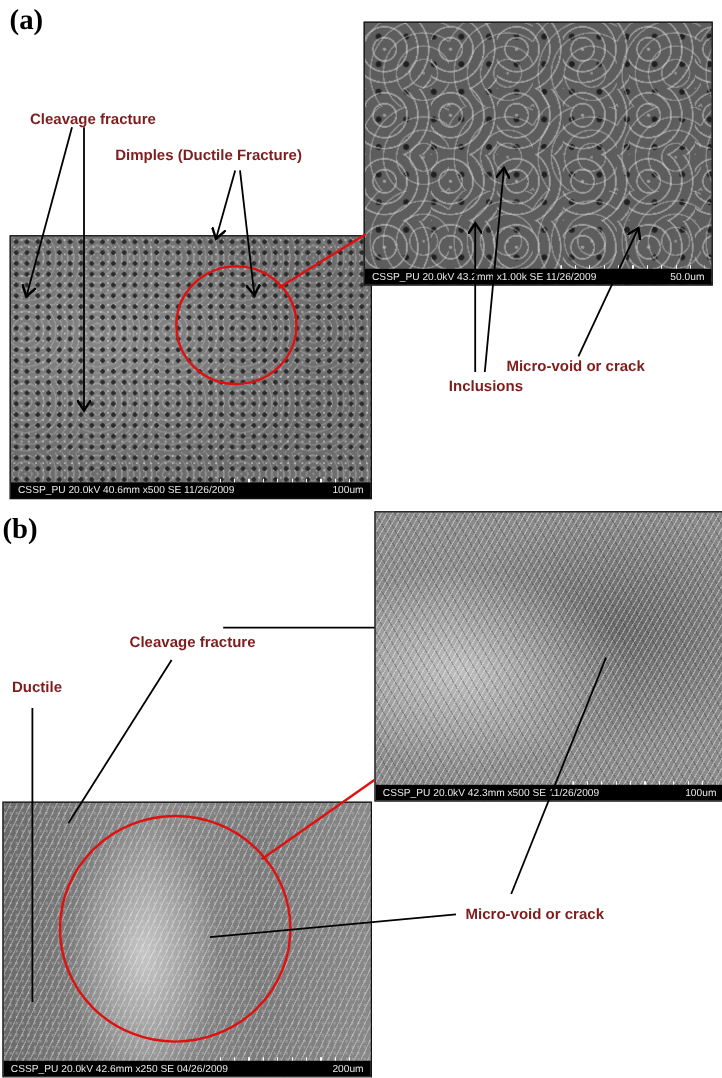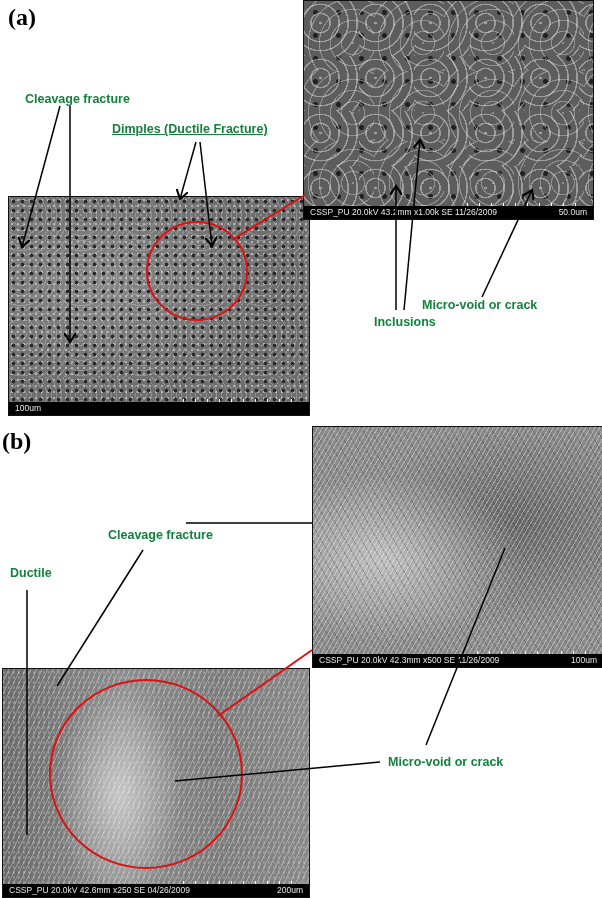--- a/index.html
+++ b/index.html
@@ -1,18 +1,18 @@
 <!DOCTYPE html>
 <html><head>
 <meta charset="utf-8">
 <style>
   html,body{margin:0;padding:0;background:#fff;}
   body{width:602px;height:898px;position:relative;overflow:hidden;font-family:"Liberation Sans",sans-serif;}
   .panel-label{position:absolute;font-family:"Liberation Serif",serif;font-weight:bold;font-size:24px;color:#000;}
-  .lbl{position:absolute;font-family:"Liberation Sans",sans-serif;font-weight:bold;font-size:12.5px;color:#15803d;white-space:nowrap;}
+  .lbl{position:absolute;font-family:"Liberation Sans",sans-serif;font-weight:bold;font-size:12.5px;color:#7f1d1d;white-space:nowrap;}
   .sem{position:absolute;overflow:hidden;border:1px solid #111;}
   .sem .bar{position:absolute;left:0;right:0;bottom:0;height:13px;background:#000;color:#e8e8e8;font-family:"Liberation Sans",sans-serif;font-size:8.5px;line-height:13px;padding:0 6px;display:flex;justify-content:space-between;}
   .sem .ticks{position:absolute;bottom:12px;height:4px;right:6px;width:120px;
     background:repeating-linear-gradient(90deg,#fff 0 1px,transparent 1px 12px);}
   
   .tex-dimples{background-color:#6e6e6e;
     background-image:
       radial-gradient(circle at 50% 50%, #2a2a2a 0 1.6px, transparent 2.2px),
       radial-gradient(circle at 50% 50%, rgba(230,230,230,.55) 0 .8px, transparent 1.2px),
       radial-gradient(ellipse at 30% 40%, rgba(255,255,255,.18), transparent 60%),
@@ -40,34 +40,35 @@
   svg.overlay{position:absolute;left:0;top:0;pointer-events:none;}
 </style>
 </head>
 <body>
 
 <div class="panel-label" style="left:8px;top:4px;">(a)</div>
 
 <div class="sem tex-dimples" style="left:8px;top:196px;width:300px;height:218px;">
   <div class="ticks"></div>
   <div class="bar">
+    <span>CSSP_PU 20.0kV 40.6mm x500 SE 11/26/2009</span>
     <span>100um</span>
   </div>
 </div>
 
-<div class="sem tex-dimples-big" style="left:303px;top:0px;width:289px;height:218px;">
+<div class="sem tex-dimples-big" style="left:303px;top:18px;width:289px;height:218px;">
   <div class="ticks"></div>
   <div class="bar">
     <span>CSSP_PU 20.0kV 43.2mm x1.00k SE 11/26/2009</span>
     <span>50.0um</span>
   </div>
 </div>
 
 <div class="lbl" style="left:25px;top:92px;">Cleavage fracture</div>
-<div class="lbl" style="left:112px;top:122px;text-decoration:underline;">Dimples (Ductile Fracture)</div>
+<div class="lbl" style="left:96px;top:122px;">Dimples (Ductile Fracture)</div>
 <div class="lbl" style="left:422px;top:298px;">Micro-void or crack</div>
 <div class="lbl" style="left:362px;top:315px;margin-left:12px;">Inclusions</div>
 
 <div class="panel-label" style="left:2px;top:428px;">(b)</div>
 
 <div class="sem tex-cleavage-b" style="left:2px;top:668px;width:306px;height:228px;">
   <div class="ticks"></div>
   <div class="bar">
     <span>CSSP_PU 20.0kV 42.6mm x250 SE 04/26/2009</span>
     <span>200um</span>

